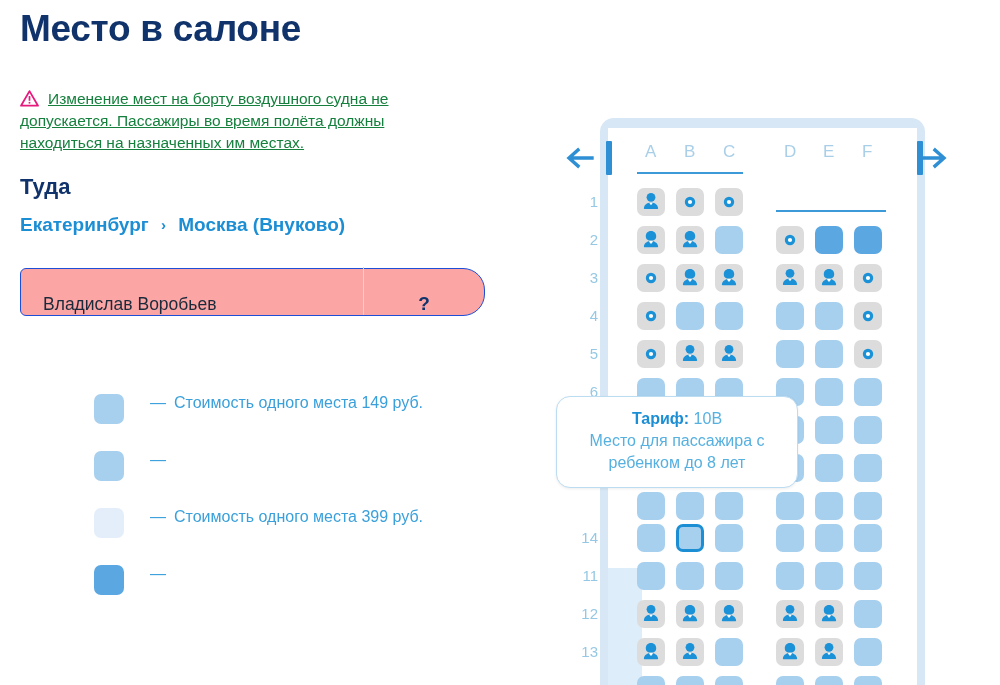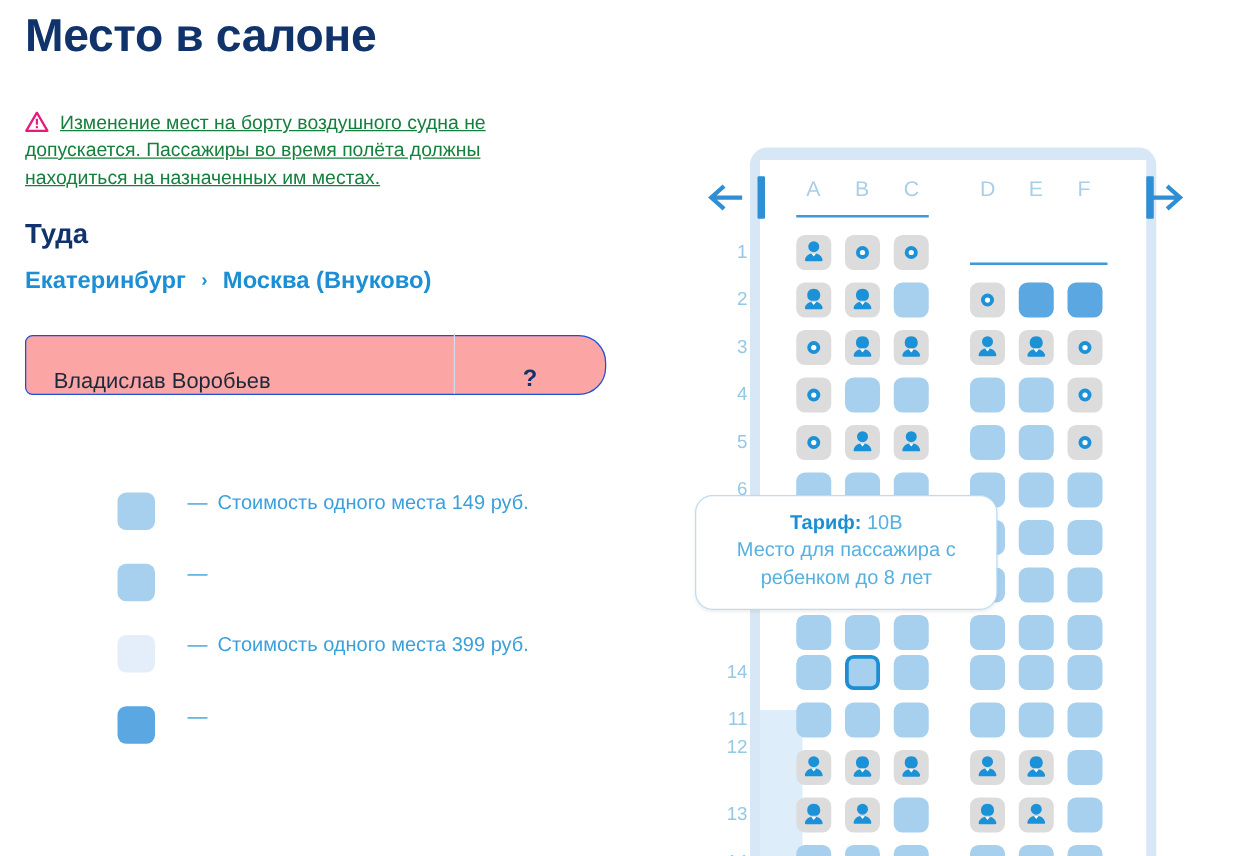--- a/index.html
+++ b/index.html
@@ -355,21 +355,21 @@
         <div class="seat s-avail" style="left: 196px; top: 414px;"></div>
         <div class="seat s-avail" style="left: 235px; top: 414px;"></div>
         <div class="seat s-avail" style="left: 274px; top: 414px;"></div>
         <div class="rownum" style="left: -4px; top: 457px;">11</div>
         <div class="seat s-avail" style="left: 57px; top: 452px;"></div>
         <div class="seat s-avail" style="left: 96px; top: 452px;"></div>
         <div class="seat s-avail" style="left: 135px; top: 452px;"></div>
         <div class="seat s-avail" style="left: 196px; top: 452px;"></div>
         <div class="seat s-avail" style="left: 235px; top: 452px;"></div>
         <div class="seat s-avail" style="left: 274px; top: 452px;"></div>
-        <div class="rownum" style="left: -4px; top: 479px;">12</div>
+        <div class="rownum" style="left: -4px; top: 495px;">12</div>
         <div class="seat s-busy" style="left: 57px; top: 490px;">
           <span class="ico"><svg viewBox="0 0 28 28" width="28" height="28">
               <circle cx="14" cy="9.3" r="4.4" fill="#1b91d8"></circle>
               <path d="M14 14.6c-3.6 0-6.6 2.1-7.1 5.3-.1.6.3 1.1.9 1.1h12.4c.6 0 1-.5.9-1.1-.5-3.2-3.5-5.3-7.1-5.3z" fill="#1b91d8"></path>
               <path d="M12.1 14.8l1.9 2.4 1.9-2.4-.8-.2h-2.2z" fill="#ffffff"></path>
             </svg></span>
         </div>
         <div class="seat s-busy" style="left: 96px; top: 490px;">
           <span class="ico"><svg viewBox="0 0 28 28" width="28" height="28">
               <path d="M14 5c-3.4 0-5.2 2.3-5.2 5.2 0 1.4.5 2.6 1.3 3.4.5.5 1.1.8 1.8.9h4.2c.7-.1 1.3-.4 1.8-.9.8-.8 1.3-2 1.3-3.4C19.2 7.3 17.4 5 14 5z" fill="#1b91d8"></path>

